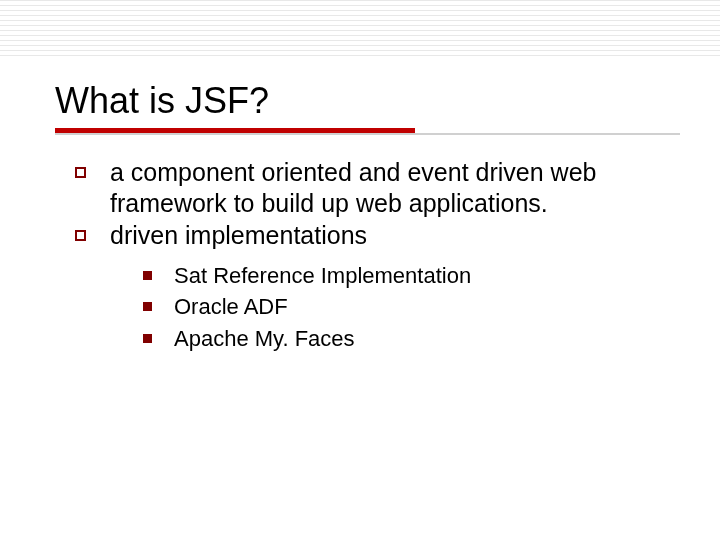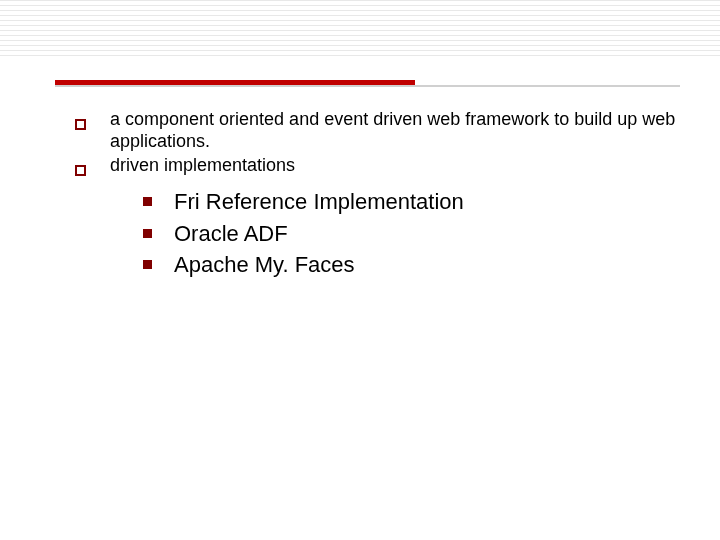--- a/index.html
+++ b/index.html
@@ -50,21 +50,21 @@
   .rule-gray {
     height: 2px;
     background: #d0d0d0;
     width: 100%;
     margin-top: 0;
   }
   .level1 {
     list-style: none;
     padding: 0;
     margin: 0 0 0 20px;
-    font-size: 18px;
+    font-size: 25px;
     line-height: 1.22;
   }
   .level1 > li {
     display: flex;
     align-items: flex-start;
     margin-bottom: 2px;
   }
   .level2 {
     list-style: none;
     padding: 0;
@@ -99,40 +99,41 @@
   .item-text {
     flex: 1 1 auto;
   }
 </style>
 </head>
 <body>
 
 <div class="top-stripes"></div>
 
 <div class="content">
+  <h1 class="title">What is JSF?</h1>
   <div class="rule-wrap">
     <div class="rule-red"></div>
     <div class="rule-gray"></div>
   </div>
 
   <ul class="level1">
     <li>
       <span class="bullet-square-open"></span>
       <span class="item-text">a component oriented and event driven web framework to build up web applications.</span>
     </li>
     <li>
       <span class="bullet-square-open"></span>
       <span class="item-text">driven implementations</span>
     </li>
   </ul>
 
   <ul class="level2">
     <li>
       <span class="bullet-square-solid"></span>
-      <span class="item-text">Fri Reference Implementation</span>
+      <span class="item-text">Sat Reference Implementation</span>
     </li>
     <li>
       <span class="bullet-square-solid"></span>
       <span class="item-text">Oracle ADF</span>
     </li>
     <li>
       <span class="bullet-square-solid"></span>
       <span class="item-text">Apache My. Faces</span>
     </li>
   </ul>

